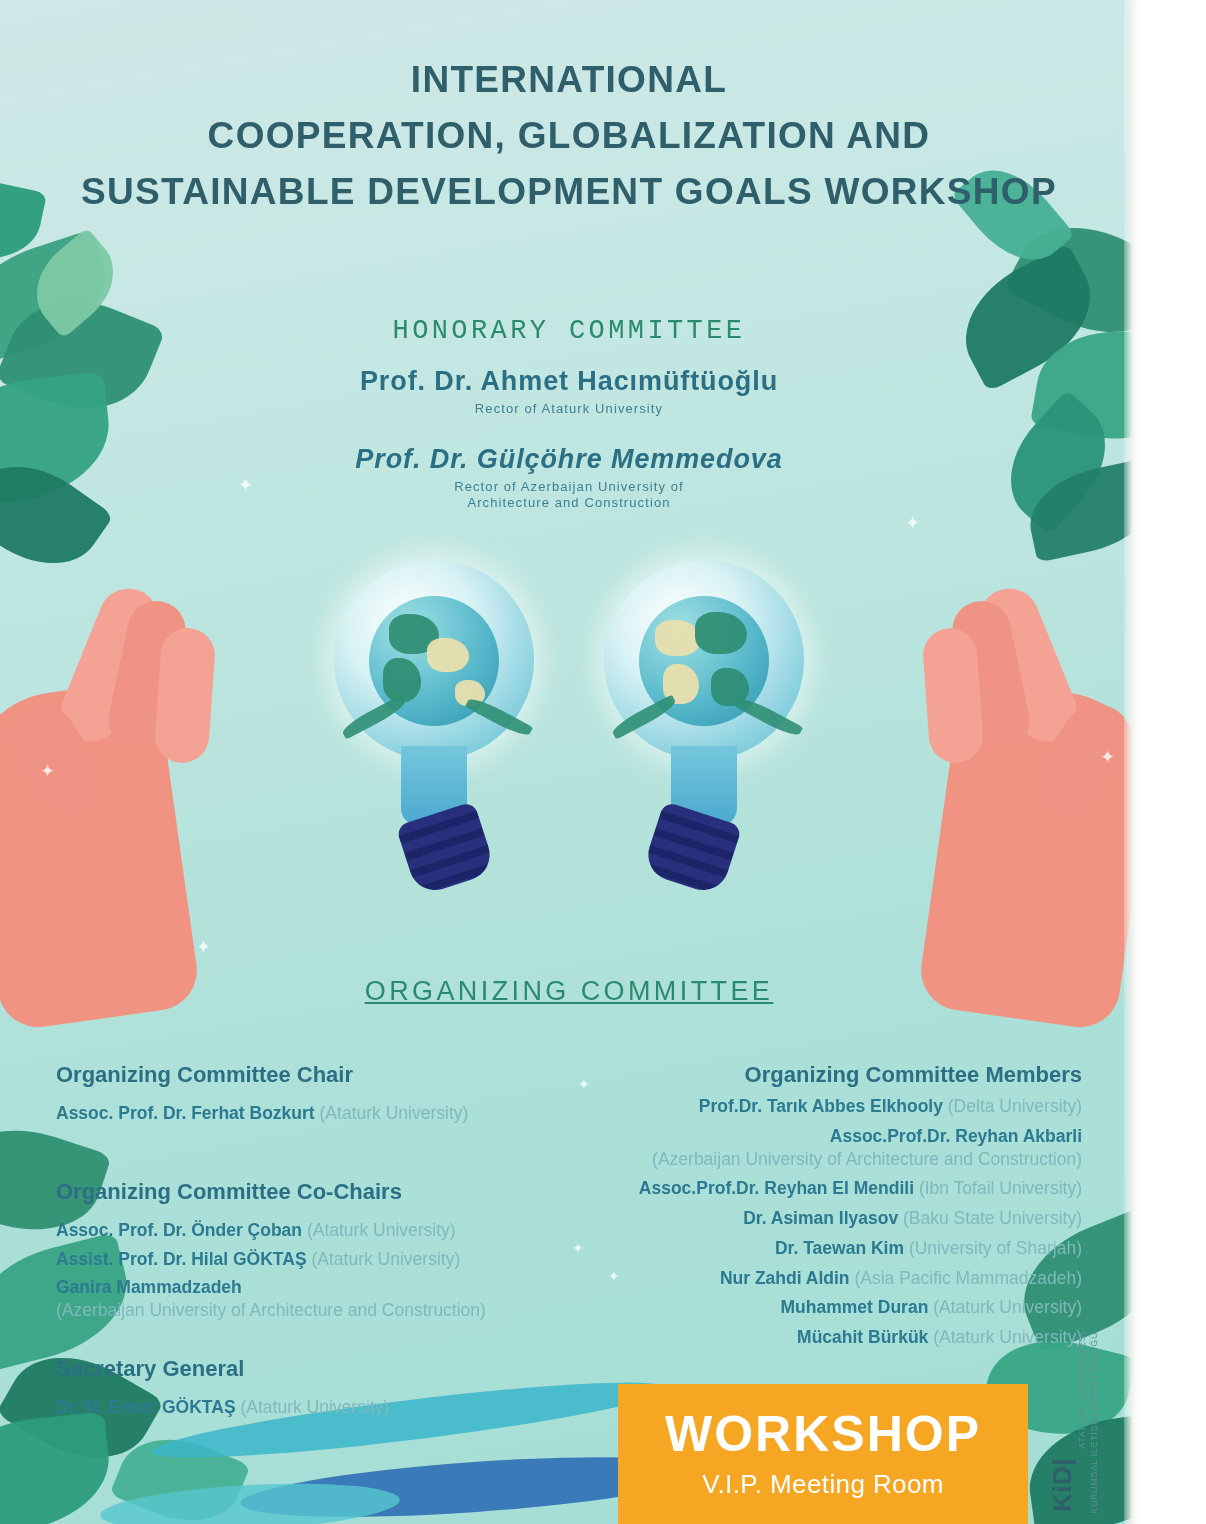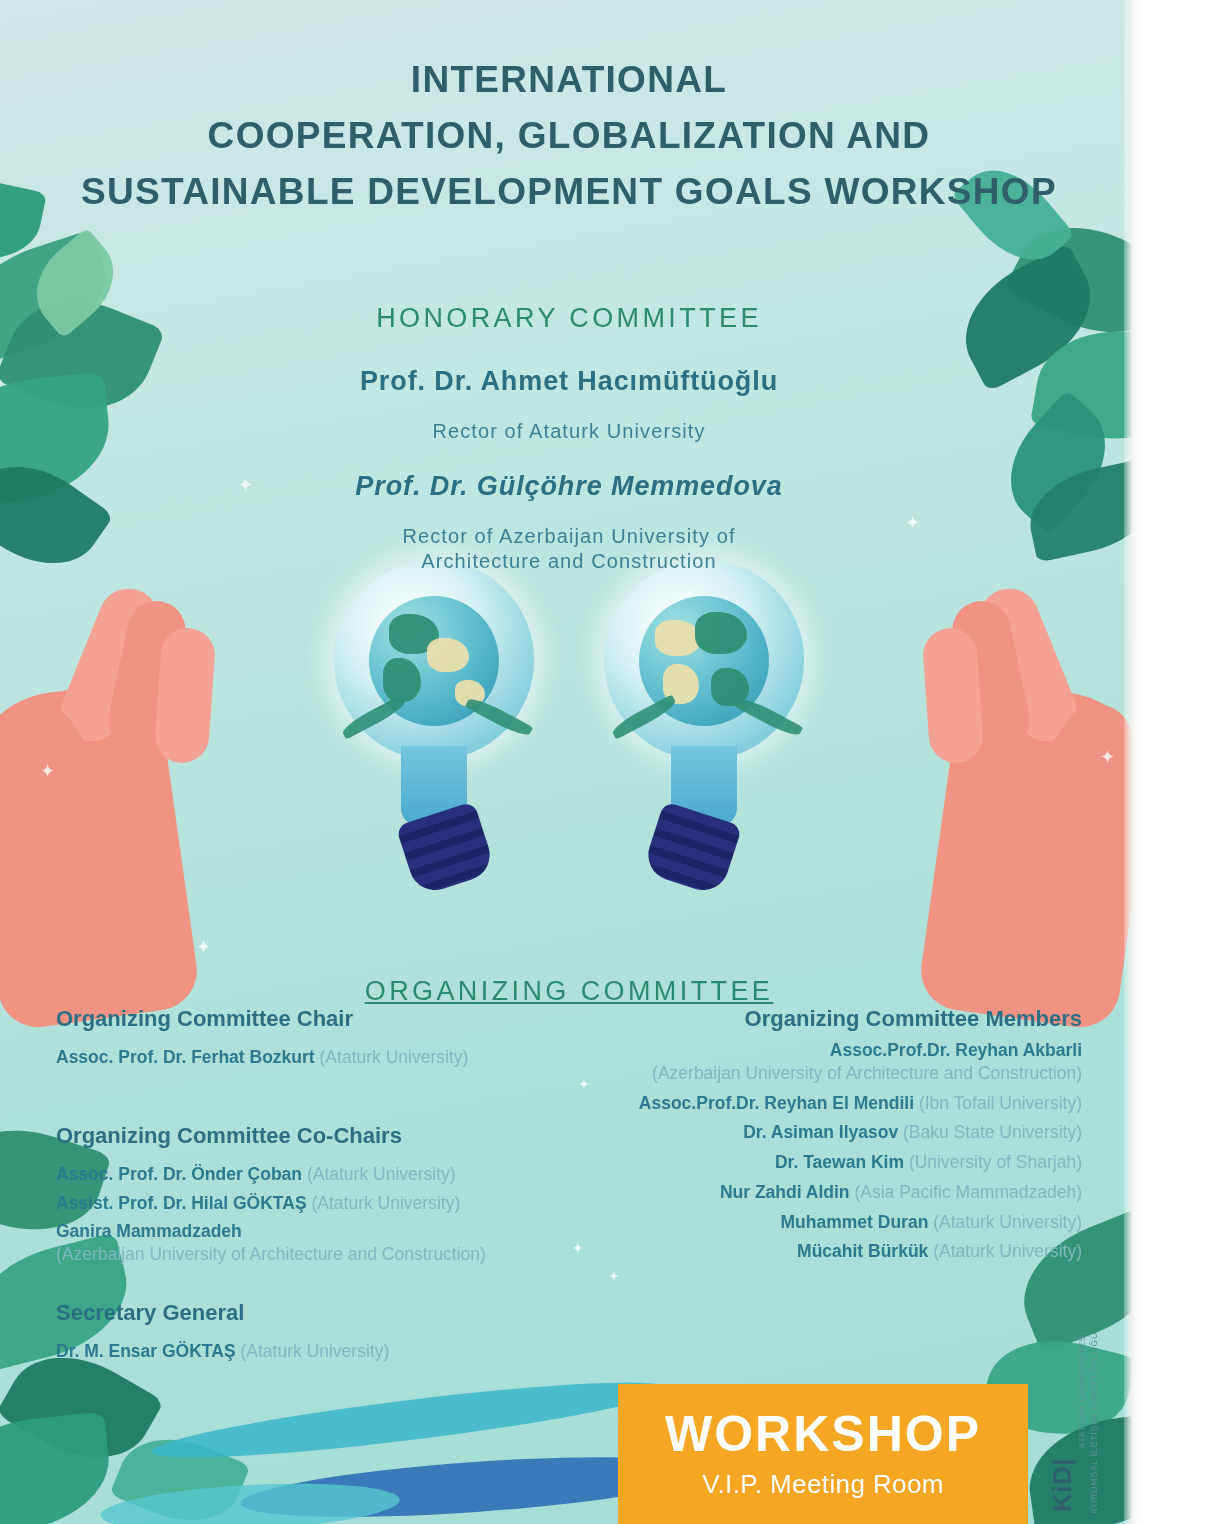--- a/index.html
+++ b/index.html
@@ -54,49 +54,49 @@
   .section-title {
     position: absolute;
     left: 0; right: 0;
     text-align: center;
     color: #2a8a6d;
     font-size: 27px;
     letter-spacing: 3.4px;
     font-weight: normal;
     z-index: 20;
   }
-  #honorary-title { top: 303px; }
+  #honorary-title { top: 316px; font-family: Liberation Mono, monospace; }
   #organizing-title { top: 976px; color: #2a8a6d; text-decoration: underline; }
 
   .honorary {
     position: absolute;
     top: 352px;
     left: 0; right: 0;
     text-align: center;
     z-index: 20;
   }
   .hname {
     color: #2b6f85;
     font-size: 27px;
     font-weight: bold;
     letter-spacing: 0.9px;
     margin-top: 14px;
   }
   .hrole {
     color: #3d7f93;
-    font-size: 20px;
+    font-size: 13px;
     letter-spacing: 1.1px;
     line-height: 1.28;
-    margin-top: 22px;
+    margin-top: 4px;
   }
 
   
   .committee {
     position: absolute;
-    top: 1006px;
+    top: 1062px;
     left: 0; right: 0;
     z-index: 20;
     display: flex;
     justify-content: space-between;
     padding: 0 56px;
     box-sizing: border-box;
   }
   .col-left { width: 540px; text-align: left; }
   .col-right { width: 520px; text-align: right; }
 
@@ -390,20 +390,24 @@
       <div class="person">
         <span>Dr. M. Ensar GÖKTAŞ</span>
         <span class="aff">(Ataturk University)</span>
       </div>
     </div>
 
     <div class="col-right">
       <div class="grp-head">Organizing Committee Members</div>
 
       <div class="person">
+        <span>Prof.Dr. Tarık Abbes Elkhooly</span>
+        <span class="aff">(Delta University)</span>
+      </div>
+      <div class="person">
         <span>Assoc.Prof.Dr. Reyhan Akbarli</span>
         <span class="aff-block">(Azerbaijan University of Architecture and Construction)</span>
       </div>
       <div class="person">
         <span>Assoc.Prof.Dr. Reyhan El Mendili</span>
         <span class="aff">(Ibn Tofail University)</span>
       </div>
       <div class="person">
         <span>Dr. Asiman Ilyasov</span>
         <span class="aff">(Baku State University)</span>

